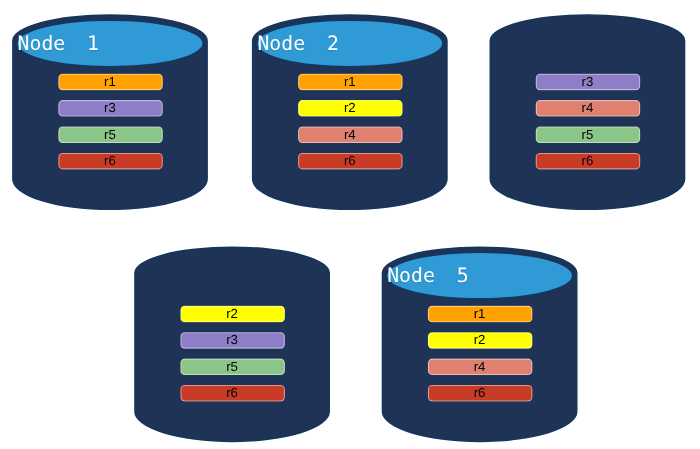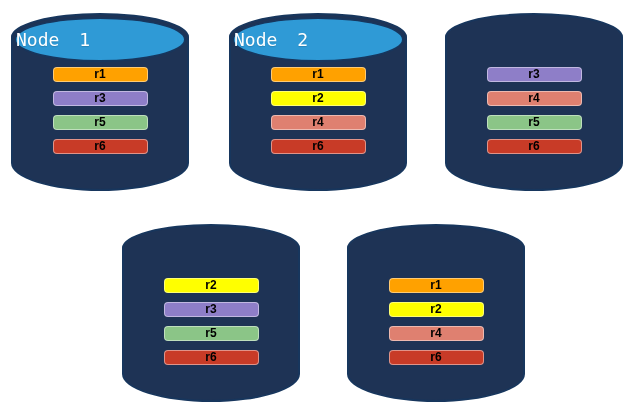--- a/index.html
+++ b/index.html
@@ -53,21 +53,21 @@
   .replica-list{
     position:absolute;top:54px;left:0;right:0;
     display:flex;flex-direction:column;align-items:center;gap:9px;
   }
   .bar{
     width:95px;height:15px;
     box-sizing:border-box;
     border:1px solid rgba(255,255,255,0.45);
     border-radius:4px;
     color:var(--replica-text);
-    font-size:12px;font-weight:bold;
+    font-size:12px;font-weight:normal;
     line-height:13px;text-align:center;
   }
 </style>
 </head>
 <body>
 
 <div id="diagram">
     <div class="node pos-1">
     <div class="cyl-body"></div>
     <div class="cyl-top">
@@ -105,20 +105,23 @@
     <div class="cyl-body"></div>
     <div class="replica-list">
         <div class="bar" style="background: rgb(255, 255, 0);">r2</div>
         <div class="bar" style="background: rgb(142, 126, 200);">r3</div>
         <div class="bar" style="background: rgb(139, 197, 135);">r5</div>
         <div class="bar" style="background: rgb(200, 59, 39);">r6</div>
       </div>
   </div>
     <div class="node pos-5">
     <div class="cyl-body"></div>
+    <div class="cyl-top">
+      <span class="node-title">Node 5</span>
+    </div>
     <div class="replica-list">
         <div class="bar" style="background: rgb(255, 161, 0);">r1</div>
         <div class="bar" style="background: rgb(255, 255, 0);">r2</div>
         <div class="bar" style="background: rgb(223, 128, 112);">r4</div>
         <div class="bar" style="background: rgb(200, 59, 39);">r6</div>
       </div>
   </div>
   </div>
 
 </body></html>

